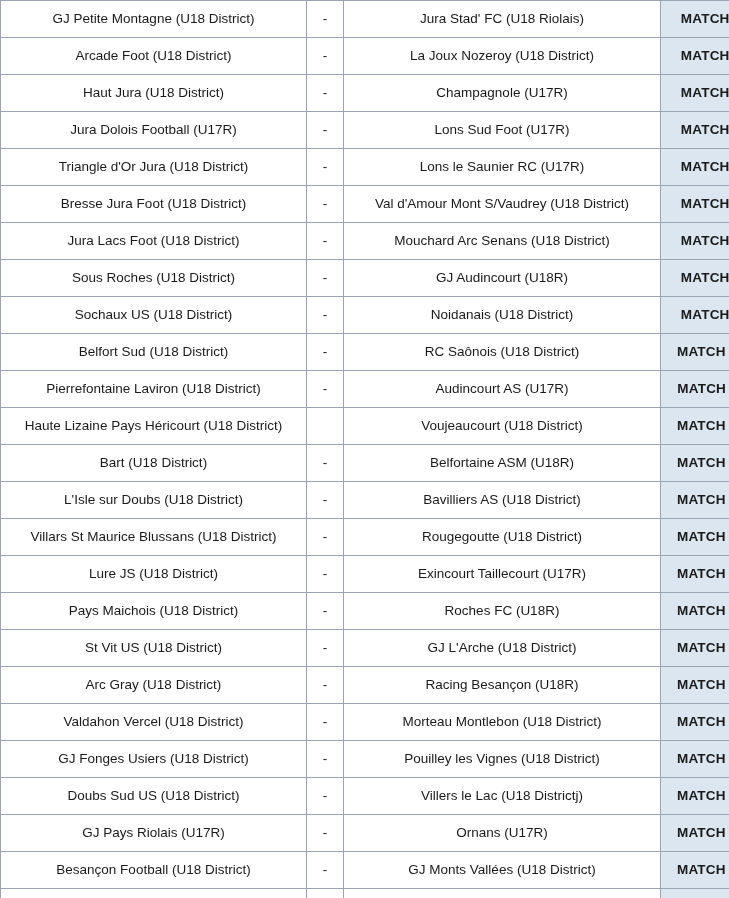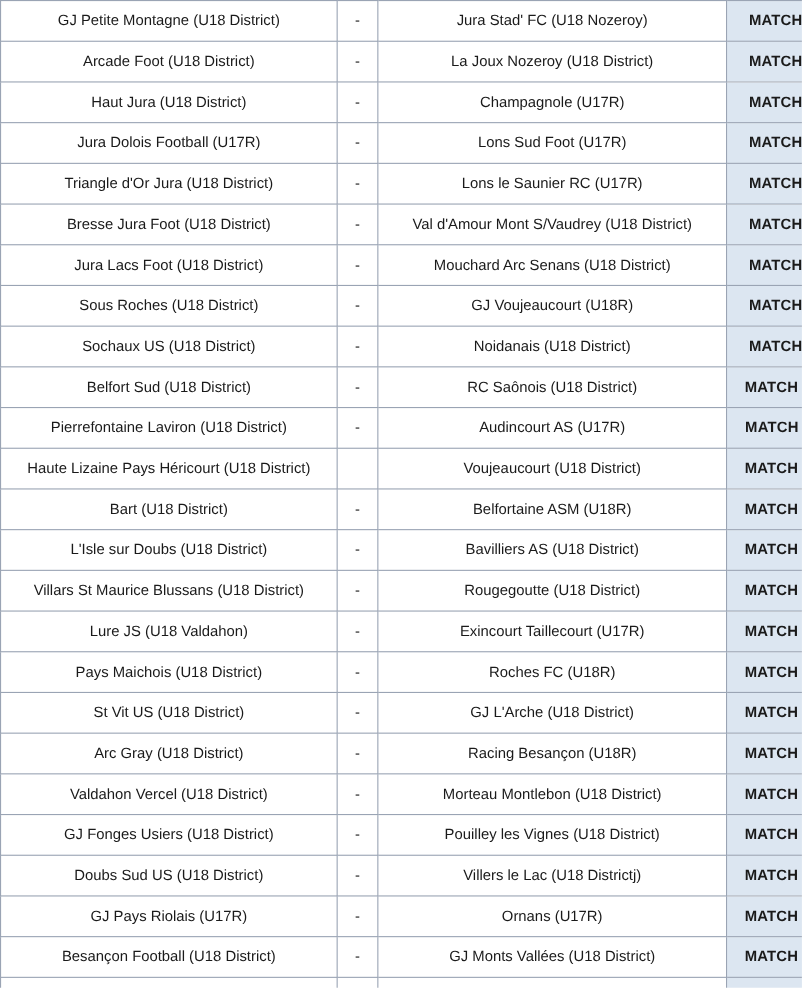--- a/index.html
+++ b/index.html
@@ -59,21 +59,21 @@
   <table class="fixtures">
     <tbody>
         <tr>
           <td class="team-home">
             <span class="cell-text">GJ Petite Montagne (U18 District)</span>
           </td>
           <td class="dash">
             <span class="cell-text">-</span>
           </td>
           <td class="team-away">
-            <span class="cell-text">Jura Stad' FC (U18 Nozeroy)</span>
+            <span class="cell-text">Jura Stad' FC (U18 Riolais)</span>
           </td>
           <td class="match-no">
             <span class="cell-text">MATCH 1</span>
           </td>
         </tr>
         <tr>
           <td class="team-home">
             <span class="cell-text">Arcade Foot (U18 District)</span>
           </td>
           <td class="dash">
@@ -157,21 +157,21 @@
           </td>
         </tr>
         <tr>
           <td class="team-home">
             <span class="cell-text">Sous Roches (U18 District)</span>
           </td>
           <td class="dash">
             <span class="cell-text">-</span>
           </td>
           <td class="team-away">
-            <span class="cell-text">GJ Voujeaucourt (U18R)</span>
+            <span class="cell-text">GJ Audincourt (U18R)</span>
           </td>
           <td class="match-no">
             <span class="cell-text">MATCH 8</span>
           </td>
         </tr>
         <tr>
           <td class="team-home">
             <span class="cell-text">Sochaux US (U18 District)</span>
           </td>
           <td class="dash">
@@ -263,21 +263,21 @@
           </td>
           <td class="team-away">
             <span class="cell-text">Rougegoutte (U18 District)</span>
           </td>
           <td class="match-no">
             <span class="cell-text">MATCH 15</span>
           </td>
         </tr>
         <tr>
           <td class="team-home">
-            <span class="cell-text">Lure JS (U18 Valdahon)</span>
+            <span class="cell-text">Lure JS (U18 District)</span>
           </td>
           <td class="dash">
             <span class="cell-text">-</span>
           </td>
           <td class="team-away">
             <span class="cell-text">Exincourt Taillecourt (U17R)</span>
           </td>
           <td class="match-no">
             <span class="cell-text">MATCH 16</span>
           </td>

